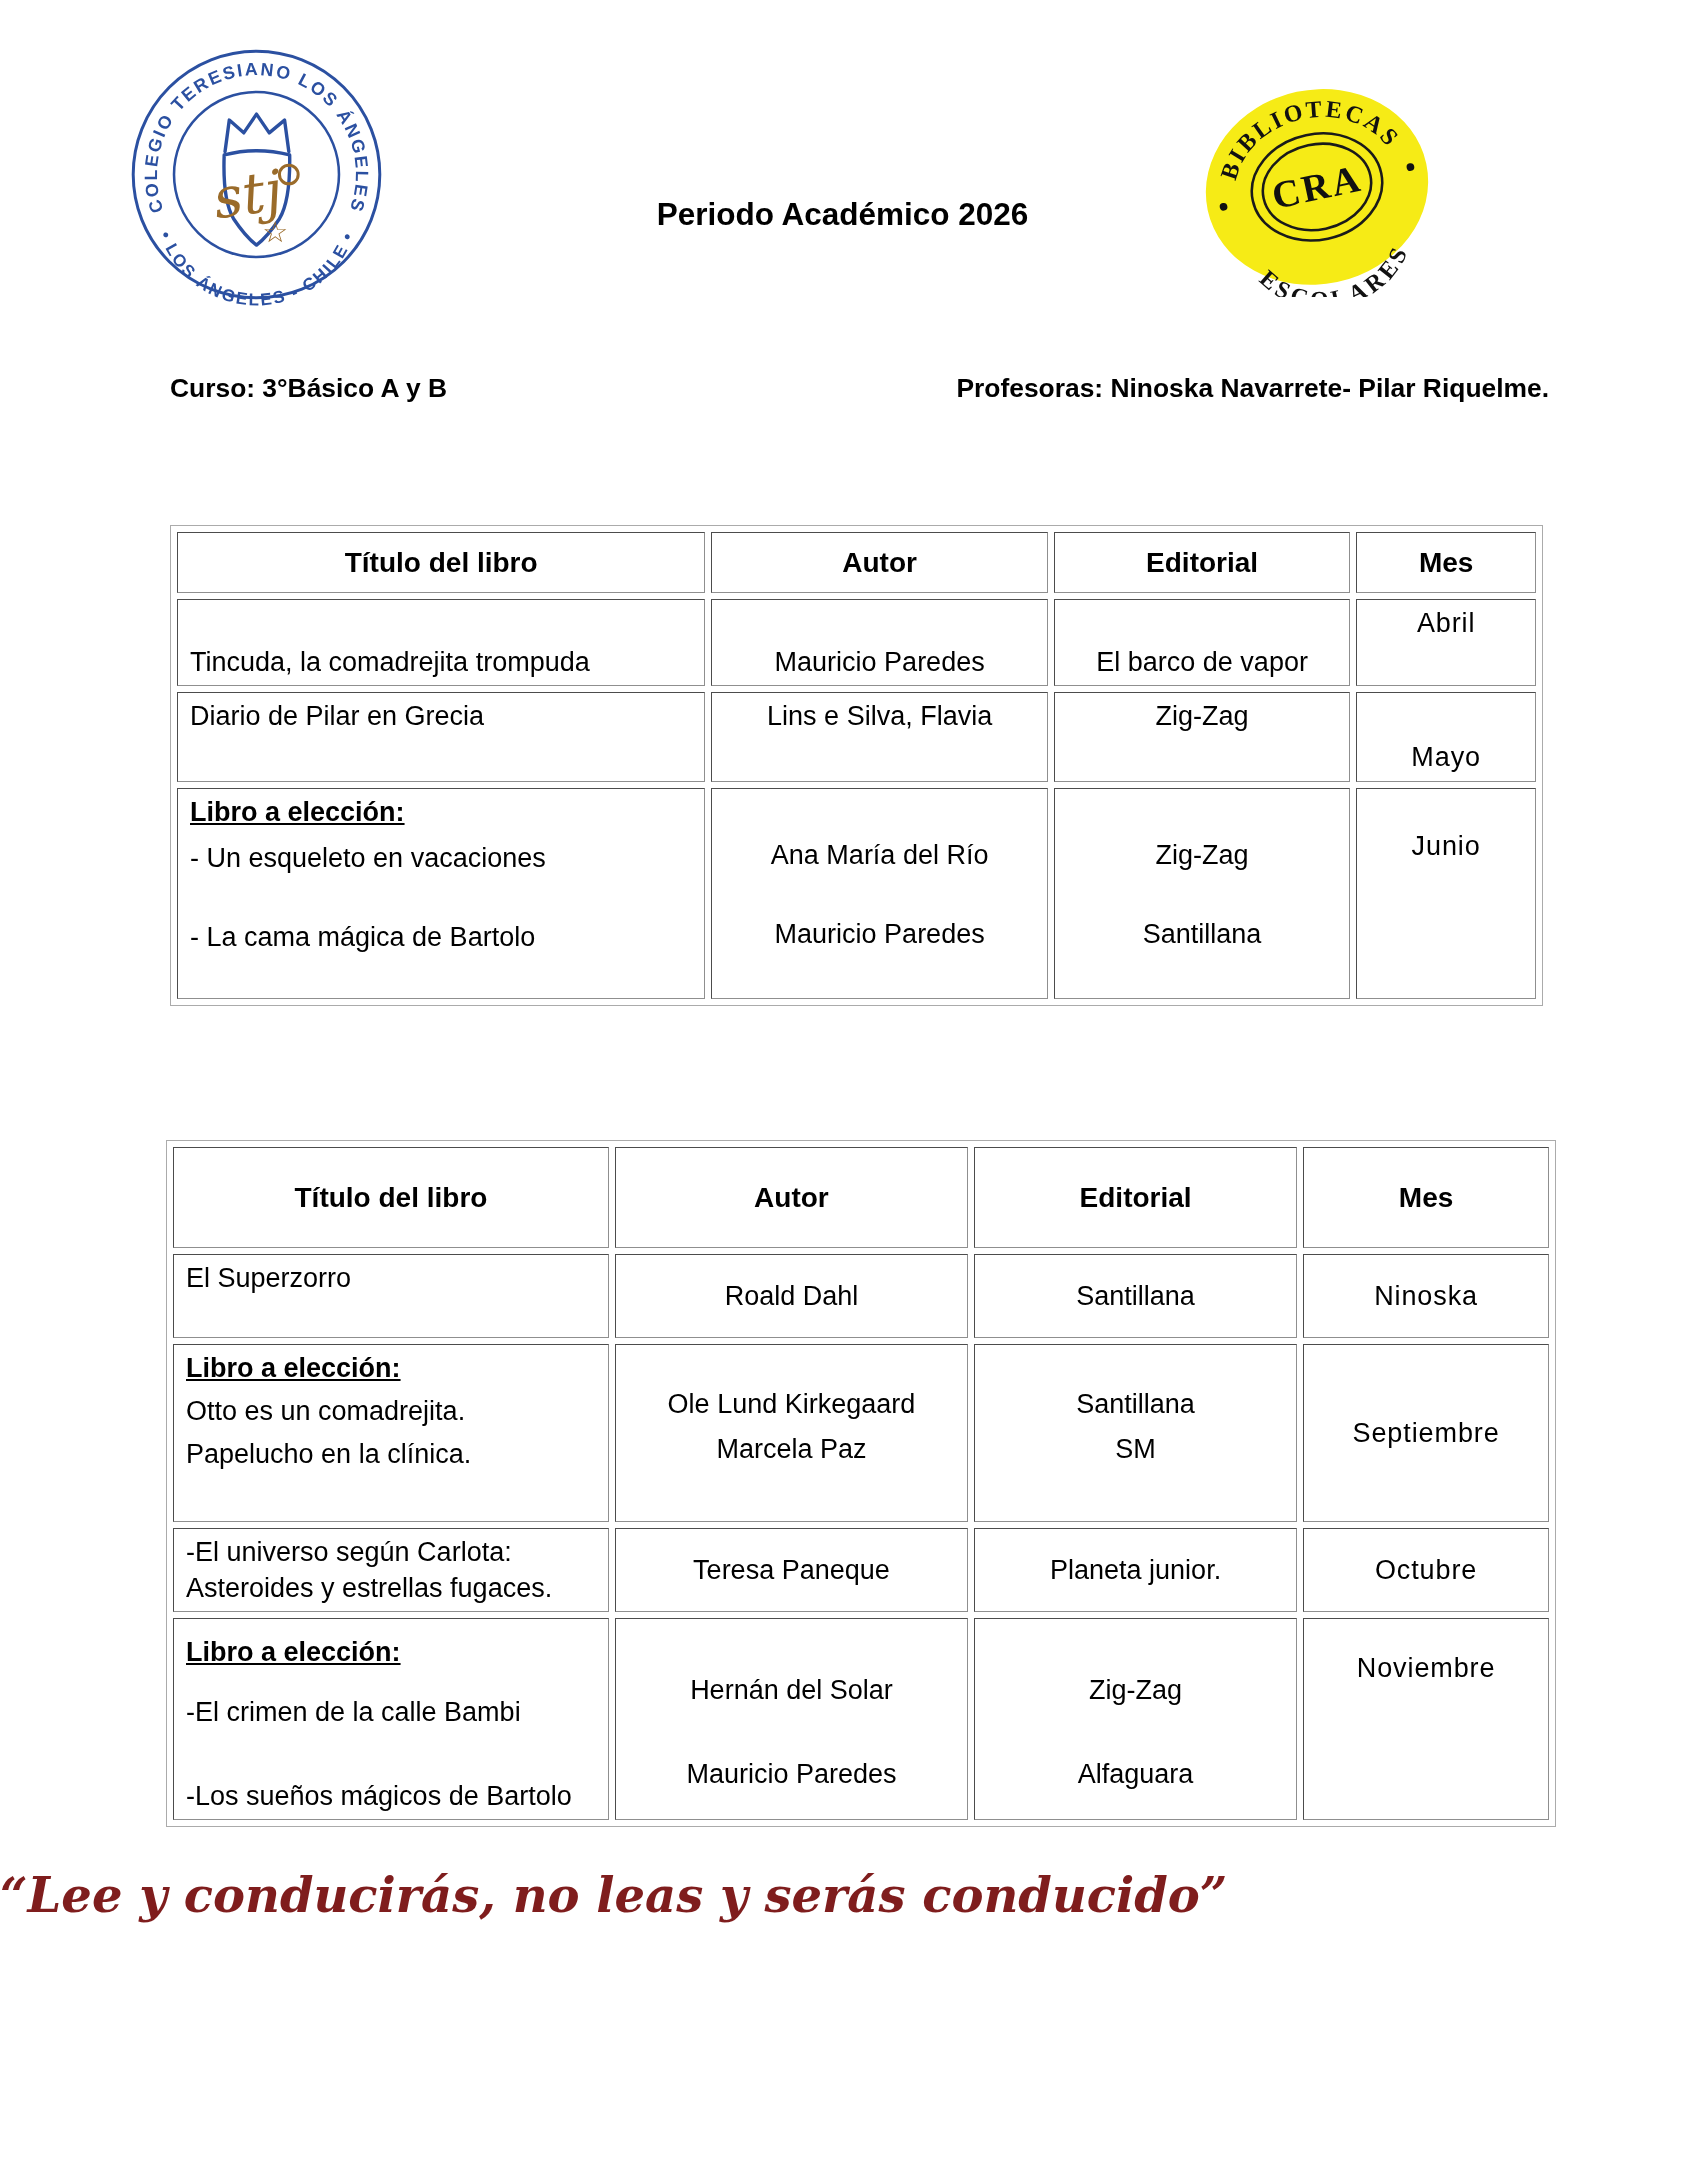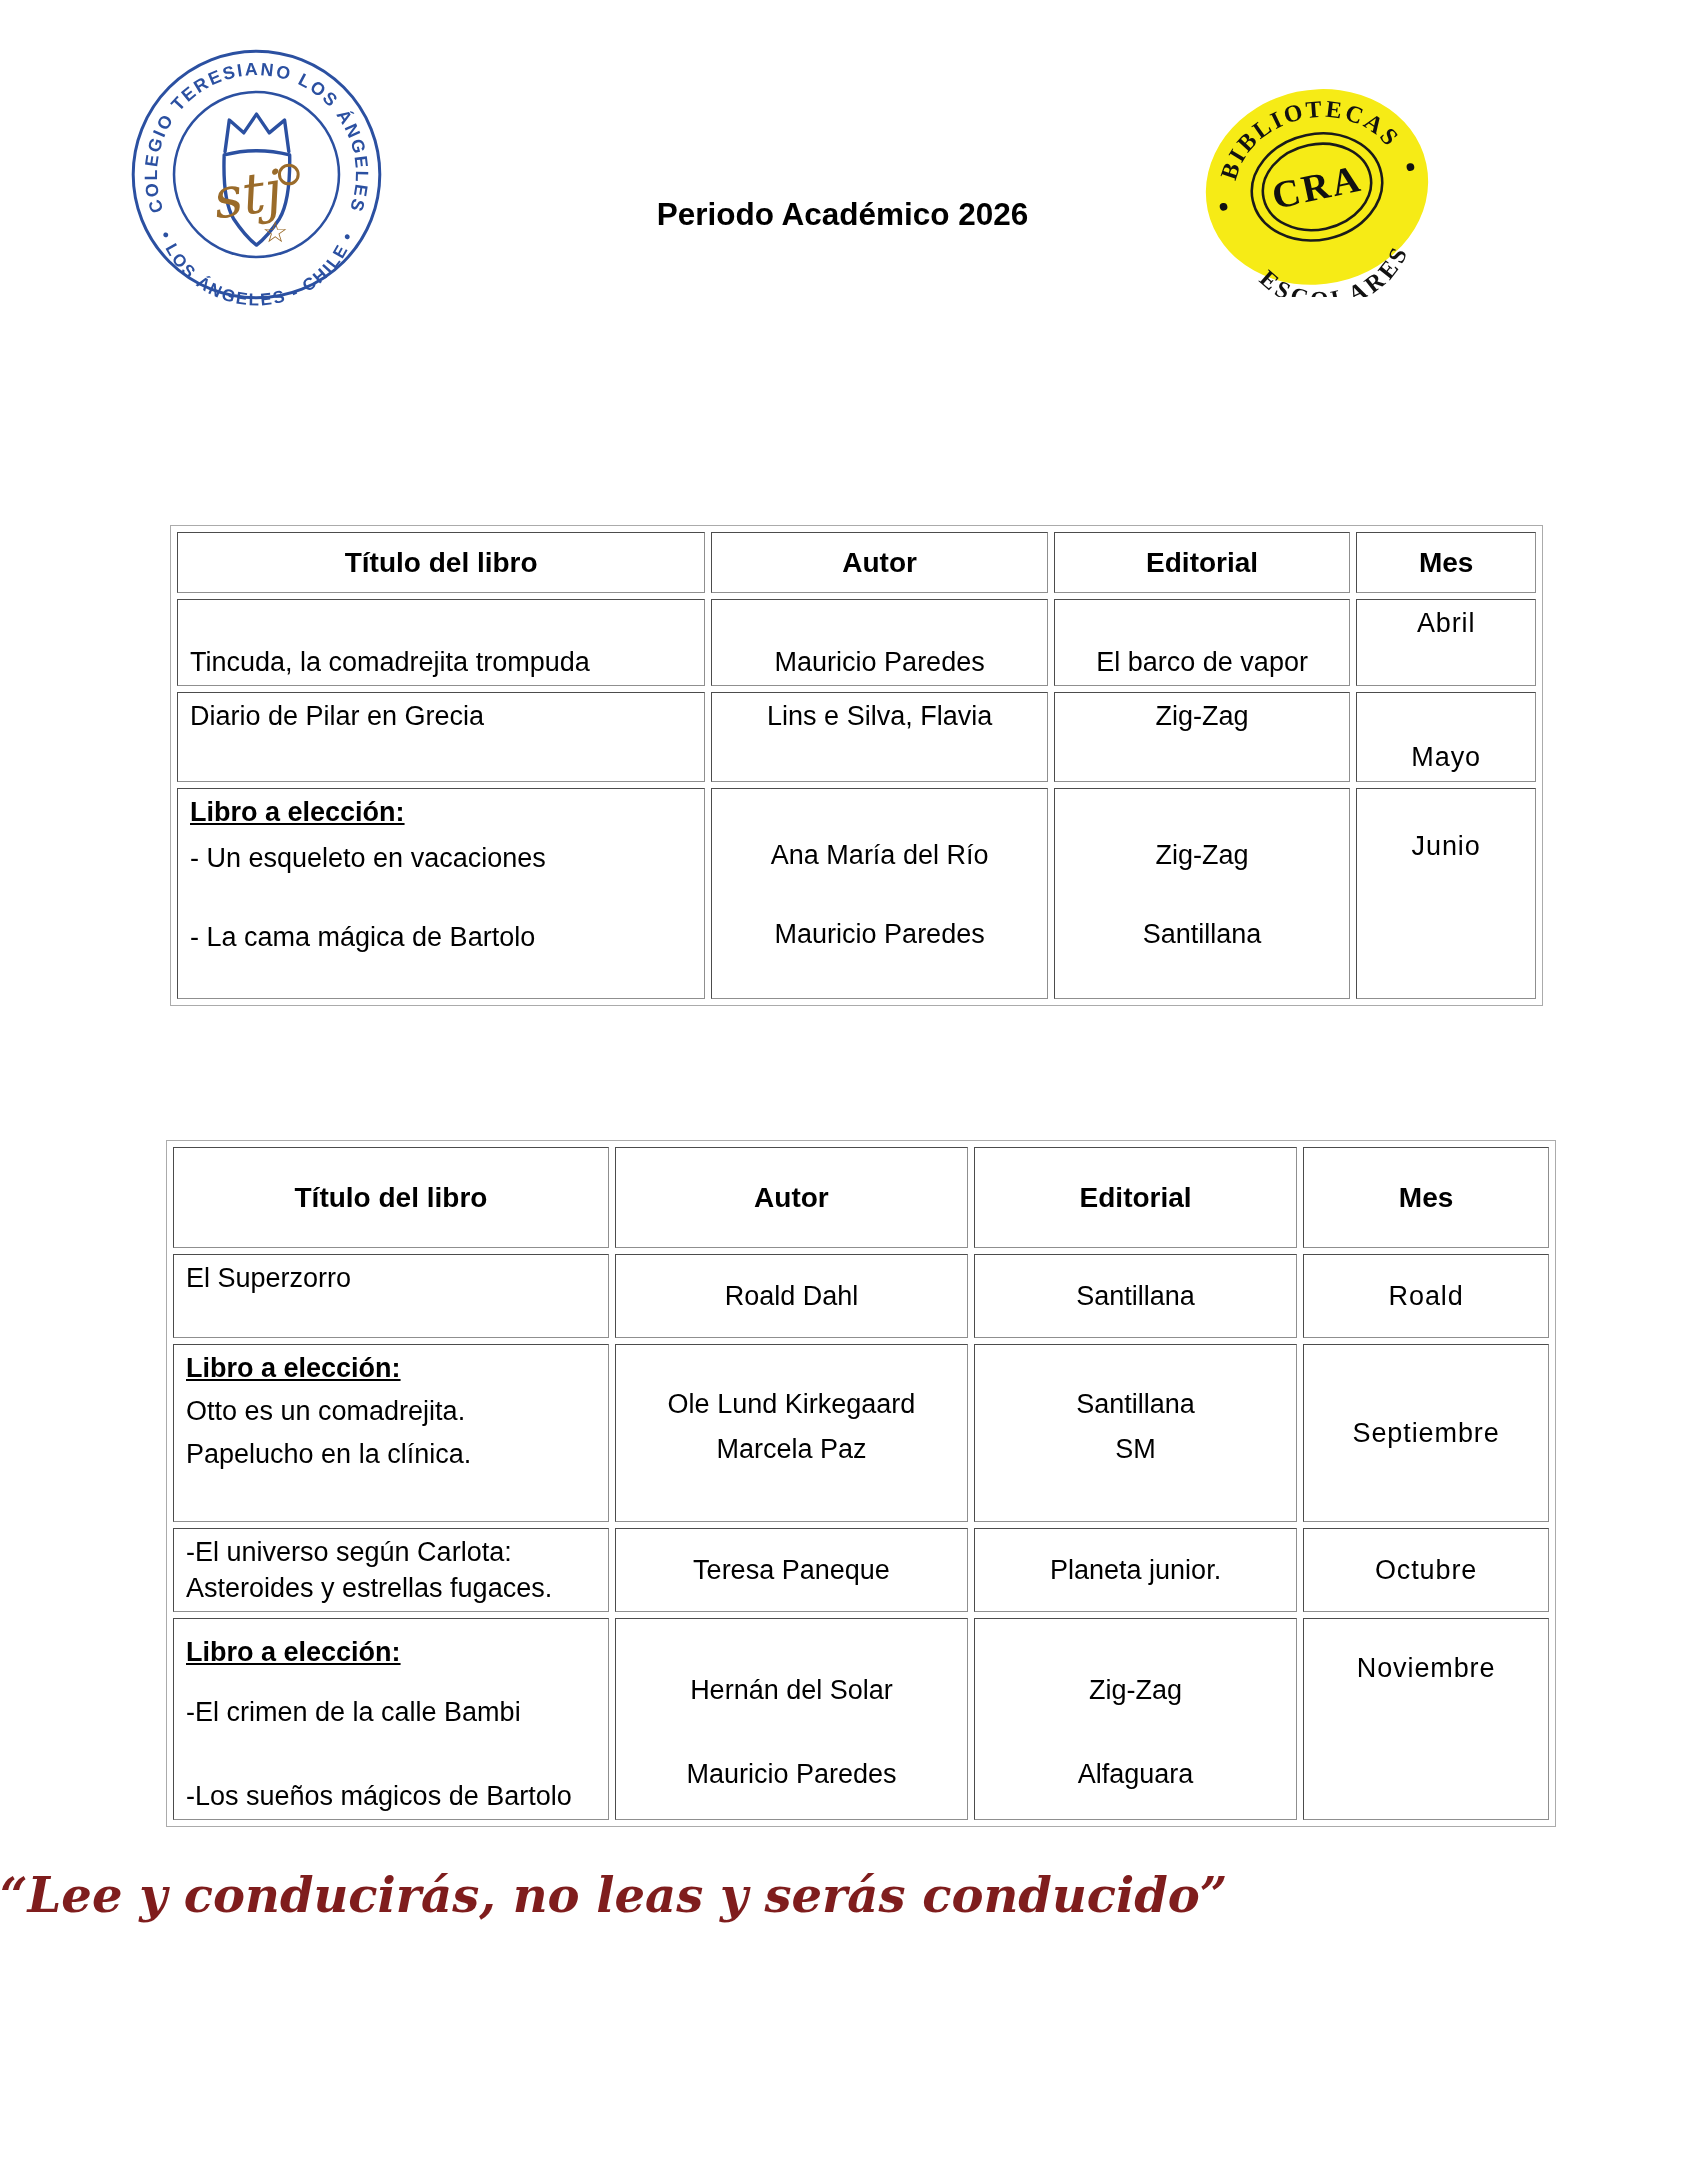--- a/index.html
+++ b/index.html
@@ -137,20 +137,24 @@
       <circle cx="24" cy="123" r="4.5" fill="#111"></circle>
       <circle cx="248" cy="123" r="4.5" fill="#111"></circle>
       <text x="136" y="138" text-anchor="middle" font-size="45" font-weight="bold" letter-spacing="3" fill="#111" font-family="Liberation Serif, serif">CRA</text>
     </g>
   </svg>
 
   <div class="title-block">
     <div>Periodo Académico 2026</div>
   </div>
 
+  <div class="info-row">
+    <span>Curso: 3°Básico A y B</span>
+    <span>Profesoras: Ninoska Navarrete- Pilar Riquelme.</span>
+  </div>
 
 
   <div class="tbl-wrap t1-wrap">
     <table class="t1">
       <colgroup>
         <col style="width:39.4%">
           <col style="width:25.1%">
           <col style="width:22.1%">
           <col style="width:13.4%">
       </colgroup>
@@ -231,21 +235,21 @@
         <td class="va-t ta-l">
           <div>El Superzorro</div>
         </td>
         <td class="va-m ta-c">
           <div>Roald Dahl</div>
         </td>
         <td class="va-m ta-c">
           <div>Santillana</div>
         </td>
         <td class="va-m ta-c">
-          <div class="month">Roald</div>
+          <div class="month">Ninoska</div>
         </td>
       </tr>
       <tr class="row2">
         <td class="va-t ta-l">
           <div class="cell-heading">Libro a elección:</div>
           <div class="t2-r2-opt">Otto es un comadrejita.</div>
           <div class="t2-r2-opt">Papelucho en la clínica.</div>
         </td>
         <td class="va-t ta-c">
           <div class="t2-r2-st1">Ole Lund Kirkegaard</div>

